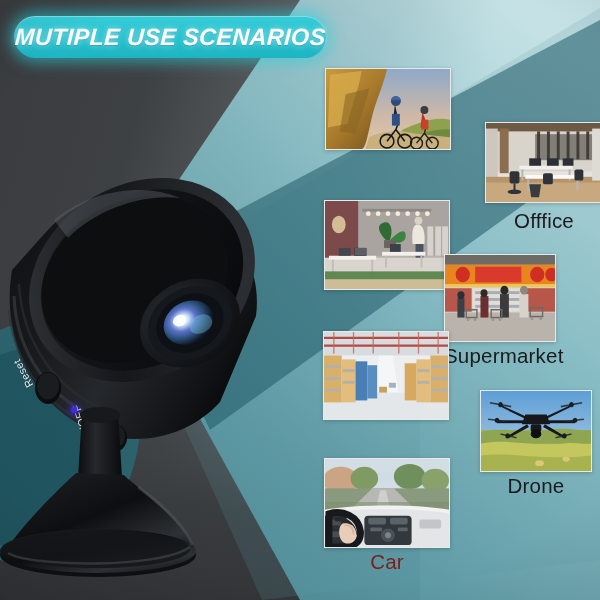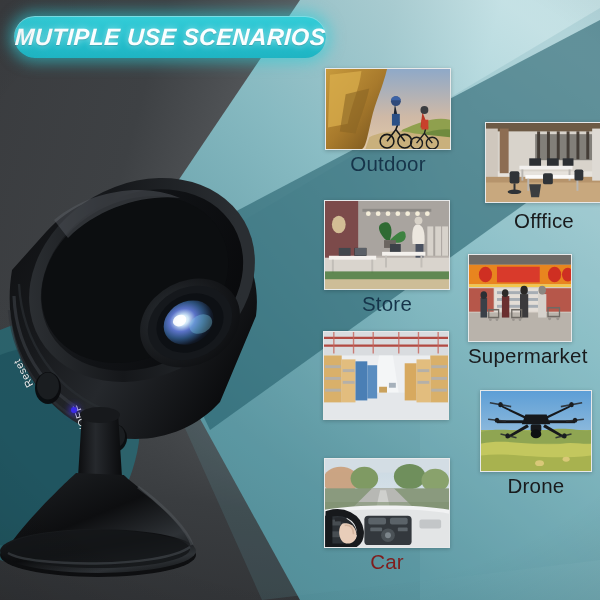--- a/index.html
+++ b/index.html
@@ -256,21 +256,20 @@
         <g>
           <circle cx="92" cy="76" r="6" fill="none" stroke="#1a1c1f" stroke-width="1.4"></circle>
           <circle cx="108" cy="76" r="6" fill="none" stroke="#1a1c1f" stroke-width="1.4"></circle>
           <path d="M92,76 L100,66 L108,76 M100,66 L102,58" stroke="#1a1c1f" stroke-width="1.4" fill="none"></path>
           <path d="M98,44 L104,60 L96,60 Z" fill="#b93524"></path>
           <rect x="97" y="52" width="7" height="10" fill="#c8402c"></rect>
           <circle cx="100" cy="42" r="4" fill="#3b3d40"></circle>
         </g>
       </svg>
     </div>
-    <div class="cap cap-dark" style="top: 84px; color: rgb(22, 52, 74);">Outdoor</div>
   </div>
 
   <div class="scn" id="scn-office" style="left: 485px; top: 122px; width: 118px; height: 81px;">
     <div class="thumb" aria-label="Open plan office with desks, chairs and wooden beams">
       <svg viewBox="0 0 118 85" preserveAspectRatio="none">
         <rect width="118" height="85" fill="#e6e2dc"></rect>
         <rect x="0" y="0" width="118" height="52" fill="#d8d3cb"></rect>
 
         <rect x="0" y="0" width="118" height="9" fill="#6d5a45"></rect>
         <g fill="#4e4238">
@@ -363,24 +362,23 @@
 
         <rect x="14" y="48" width="12" height="8" fill="#42474d"></rect>
         <rect x="30" y="48" width="12" height="8" fill="#5b6views"></rect>
         <rect x="30" y="48" width="12" height="8" fill="#5b6067"></rect>
         <rect x="66" y="44" width="11" height="8" fill="#3c4148"></rect>
 
         <rect x="0" y="72" width="126" height="10" fill="#4a7a3c" opacity=".85"></rect>
         <rect x="0" y="80" width="126" height="10" fill="#cdbd97"></rect>
       </svg>
     </div>
-    <div class="cap cap-dark" style="top: 92px; color: rgb(22, 52, 74);">Store</div>
-  </div>
-
-  <div class="scn" id="scn-supermarket" style="left: 468px; top: 254px; width: 104px; height: 88px;">
+  </div>
+
+  <div class="scn" id="scn-supermarket" style="left: 444px; top: 254px; width: 112px; height: 88px;">
     <div class="thumb" aria-label="Supermarket aisle with shoppers, trolleys and orange DISCOUNTER banners">
       <svg viewBox="0 0 124 88" preserveAspectRatio="none">
         <rect width="124" height="88" fill="#cfc9c2"></rect>
         <rect x="0" y="0" width="124" height="10" fill="#6e6a66"></rect>
 
         <rect x="0" y="10" width="124" height="20" fill="#e8851f"></rect>
         <rect x="34" y="12" width="52" height="16" fill="#d93a2b"></rect>
         <rect x="0" y="30" width="124" height="3" fill="#f2c64a"></rect>
 
         <circle cx="20" cy="20" r="8" fill="#cf2f22"></circle>

